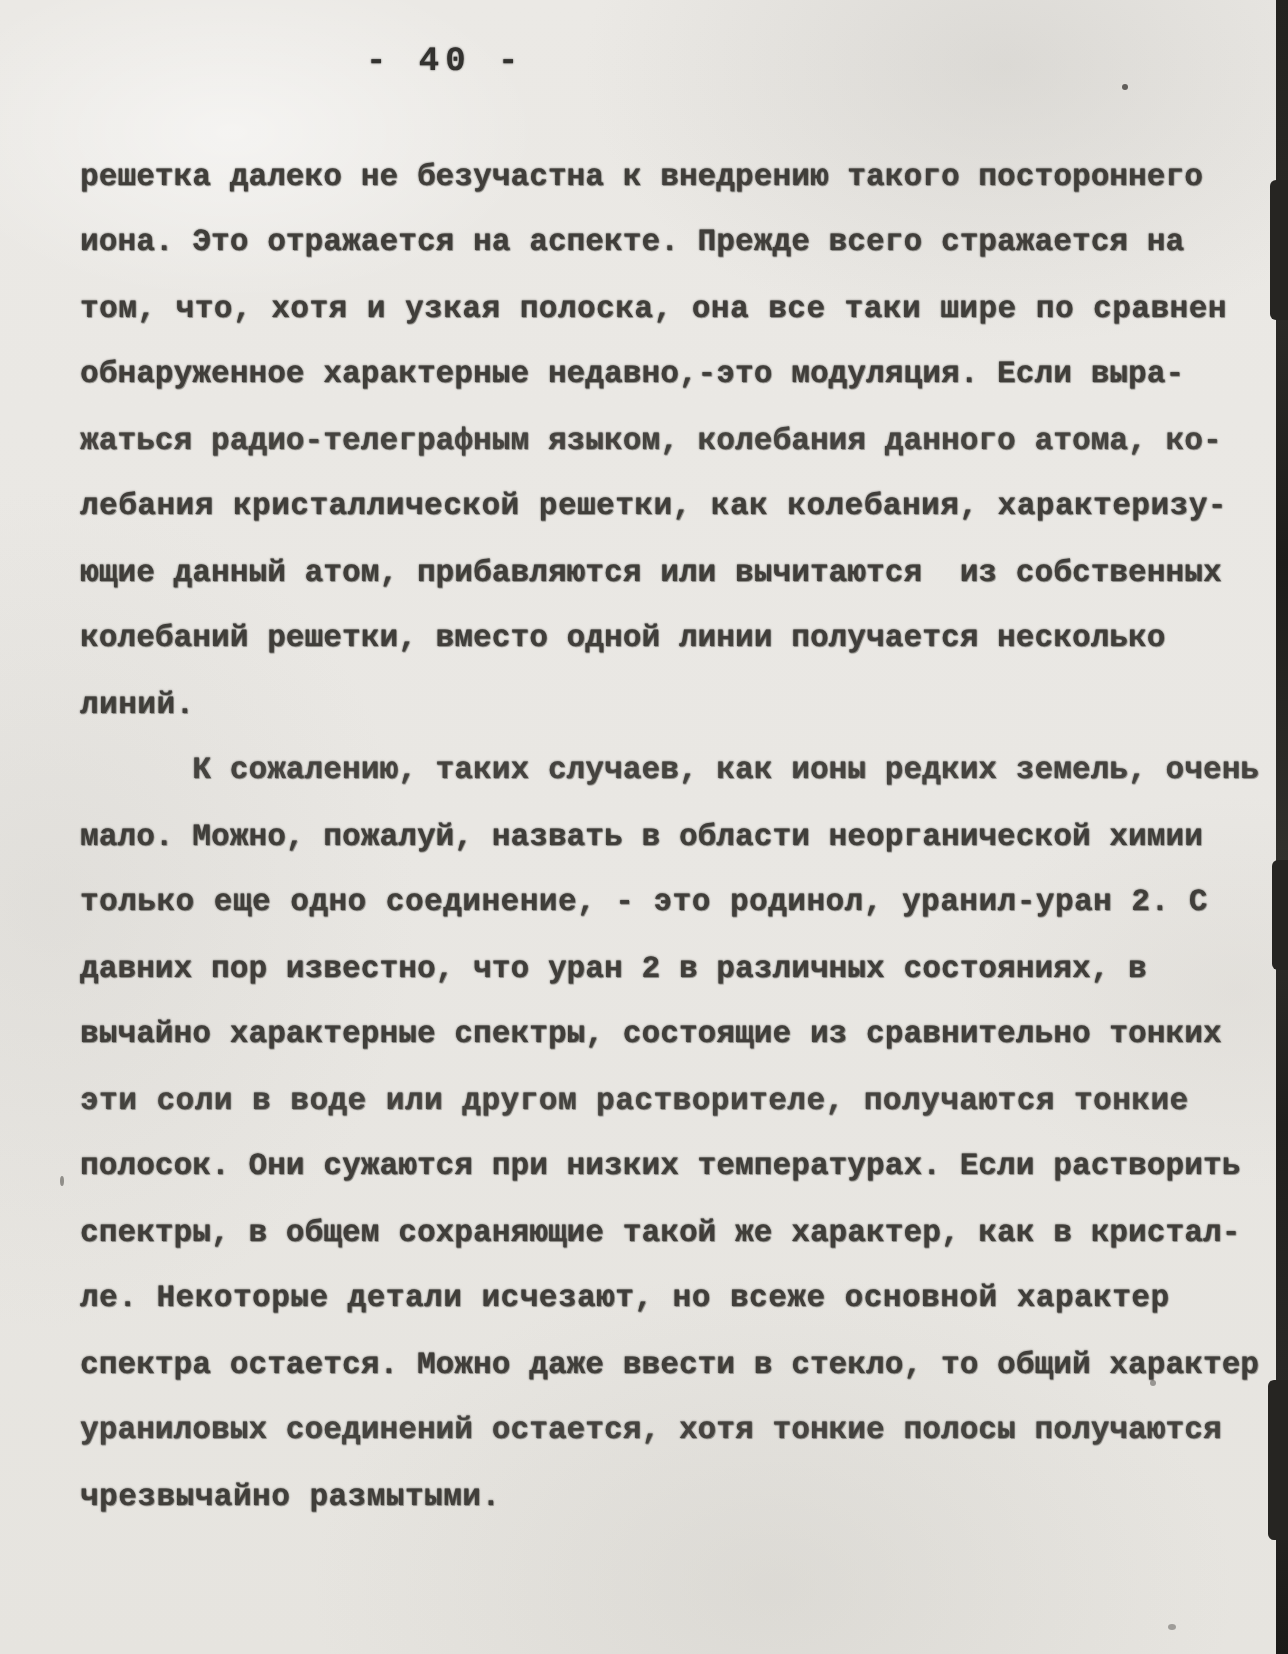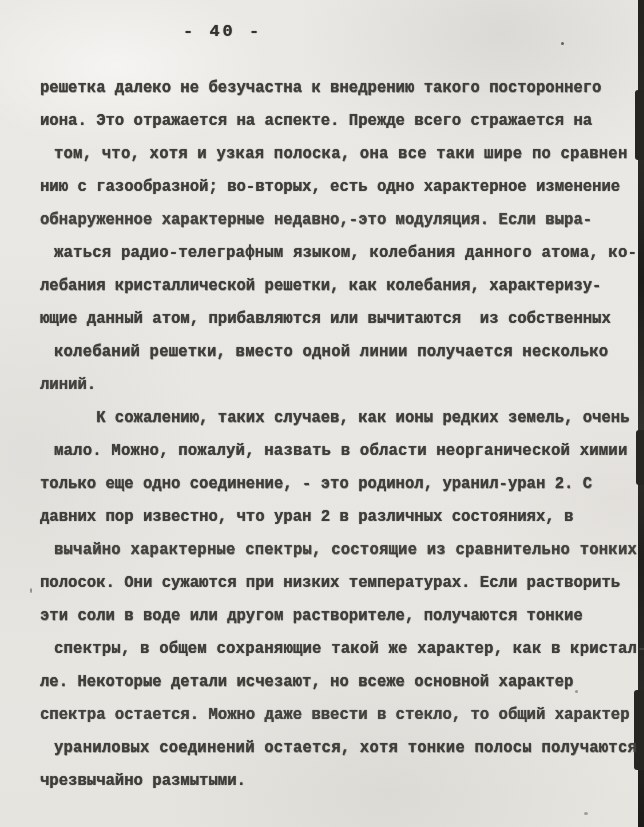--- a/index.html
+++ b/index.html
@@ -63,21 +63,21 @@
     line-height: 33px;
     font-size: 15.6px;
     font-weight: bold;
     letter-spacing: 0px;
     white-space: pre;
     color: #403e3a;
     text-shadow: 0 0 1px rgba(58,56,52,0.9), 0.4px 0.4px 0 rgba(58,56,52,0.35);
   }
   
   .line:nth-child(odd)  { transform: translateY(0.4px); }
-  .line:nth-child(3n)   { letter-spacing: 0.2px; margin-left: 14px; }
+  .line:nth-child(3n)   { letter-spacing: 0.2px; }
   .line:nth-child(5n)   { color: #45433f; }
 
   .speck {
     position: absolute;
     background: #4a4844;
     border-radius: 50%;
   }
   .speck-1 { left: 561px; top: 42px;  width: 3px; height: 3px; opacity: 0.85; }
   .speck-2 { left: 30px;  top: 588px; width: 2px; height: 5px; opacity: 0.55; }
   .speck-3 { left: 575px; top: 690px; width: 3px; height: 3px; opacity: 0.5;  }
@@ -92,34 +92,33 @@
   <div class="scan-edge-blob1"></div>
   <div class="scan-edge-blob2"></div>
   <div class="scan-edge-blob3"></div>
 
   <div class="page-number">- 40 -</div>
 
   <div class="body-text">
     <div class="line">решетка далеко не безучастна к внедрению такого постороннего</div>
     <div class="line">иона. Это отражается на аспекте. Прежде всего стражается на</div>
     <div class="line">том, что, хотя и узкая полоска, она все таки шире по сравнен</div>
-    <div class="line">нию с газообразной; во-вторых, есть одно характерное изменение</div>
     <div class="line">обнаруженное характерные недавно,-это модуляция. Если выра-</div>
     <div class="line">жаться радио-телеграфным языком, колебания данного атома, ко-</div>
     <div class="line">лебания кристаллической решетки, как колебания, характеризу-</div>
     <div class="line">ющие данный атом, прибавляются или вычитаются  из собственных</div>
     <div class="line">колебаний решетки, вместо одной линии получается несколько</div>
     <div class="line">линий.</div>
     <div class="line">      К сожалению, таких случаев, как ионы редких земель, очень</div>
     <div class="line">мало. Можно, пожалуй, назвать в области неорганической химии</div>
     <div class="line">только еще одно соединение, - это родинол, уранил-уран 2. С</div>
     <div class="line">давних пор известно, что уран 2 в различных состояниях, в</div>
     <div class="line">вычайно характерные спектры, состоящие из сравнительно тонких</div>
+    <div class="line">эти соли в воде или другом растворителе, получаются тонкие</div>
     <div class="line">полосок. Они сужаются при низких температурах. Если растворить</div>
-    <div class="line">эти соли в воде или другом растворителе, получаются тонкие</div>
     <div class="line">спектры, в общем сохраняющие такой же характер, как в кристал-</div>
     <div class="line">ле. Некоторые детали исчезают, но всеже основной характер</div>
     <div class="line">спектра остается. Можно даже ввести в стекло, то общий характер</div>
     <div class="line">ураниловых соединений остается, хотя тонкие полосы получаются</div>
     <div class="line">чрезвычайно размытыми.</div>
   </div>
 
   <div class="speck speck-1"></div>
   <div class="speck speck-2"></div>
   <div class="speck speck-3"></div>

